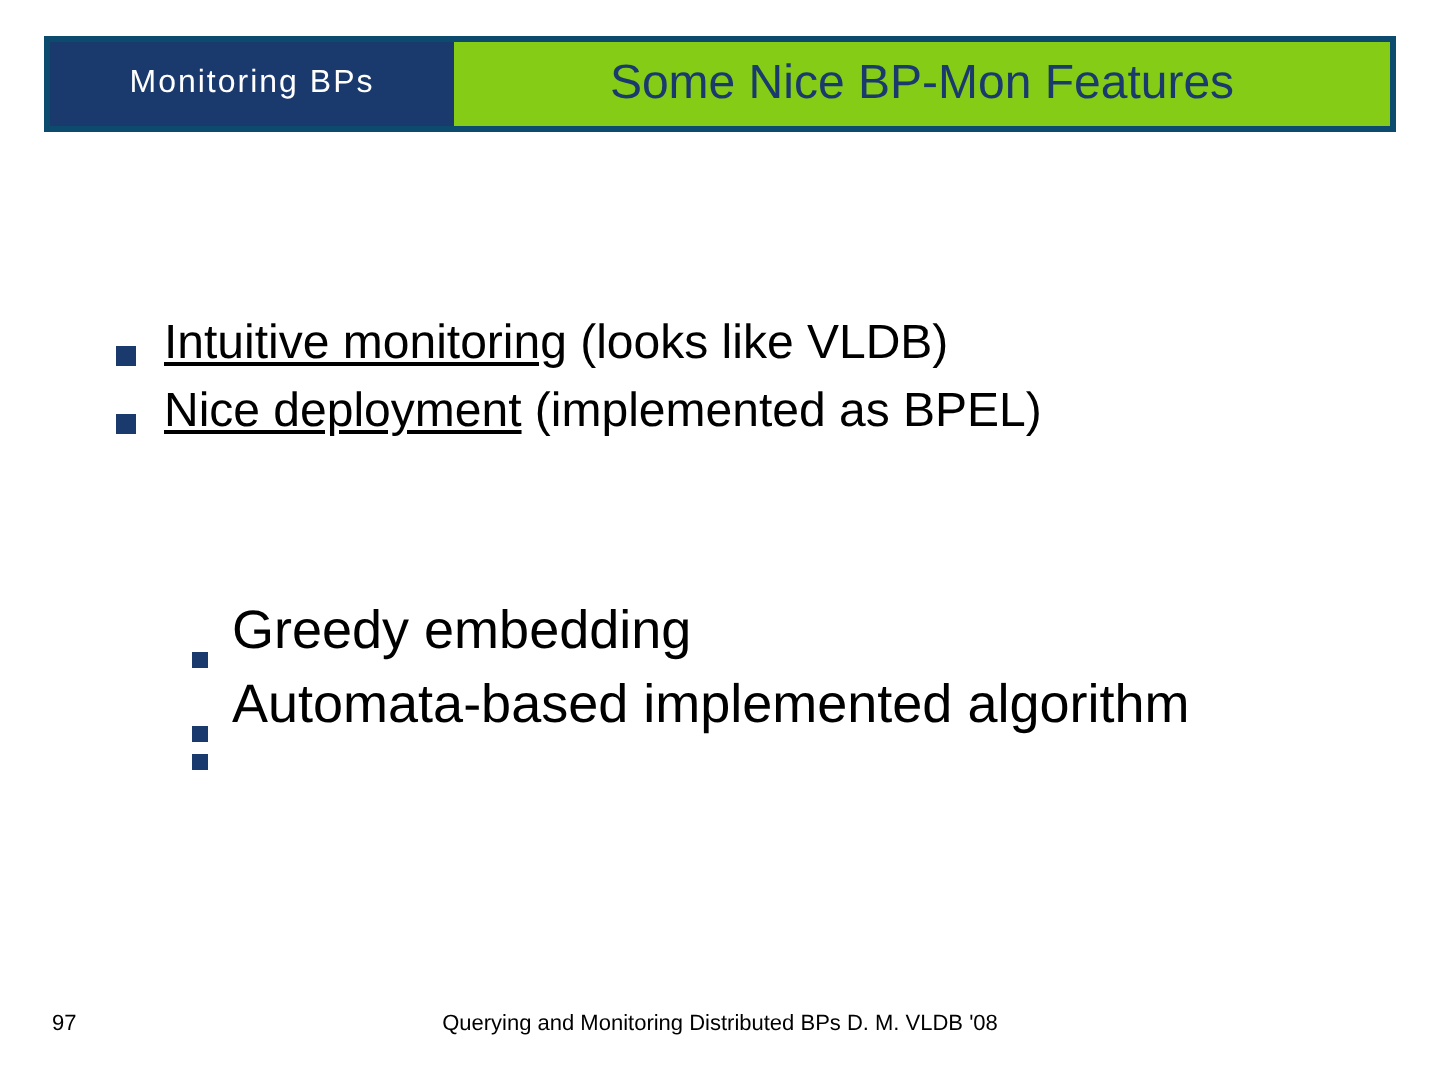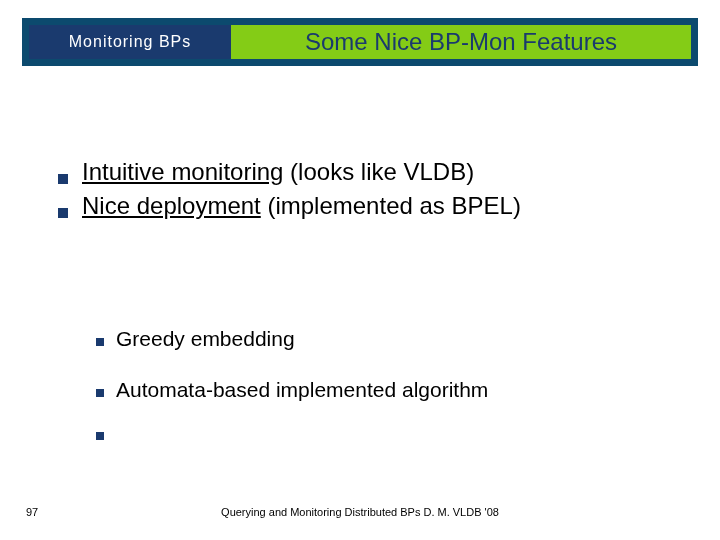--- a/index.html
+++ b/index.html
@@ -14,21 +14,21 @@
       font-family: Arial, Helvetica, sans-serif;
       position: relative;
       overflow: hidden;
     }
     .header-bar {
       position: absolute;
       top: 18px;
       left: 22px;
       right: 22px;
       height: 48px;
-      border: 7px solid #0c4a6e;
+      border: 3px solid #0c4a6e;
       display: flex;
       align-items: stretch;
     }
     .header-left {
       background: #1a3a6e;
       color: #ffffff;
       width: 202px;
       display: flex;
       align-items: center;
       justify-content: center;
@@ -68,25 +68,24 @@
       flex-shrink: 0;
     }
     .sub-list {
       position: absolute;
       top: 300px;
       left: 96px;
       right: 40px;
     }
     .sub-item {
       display: flex;
-      align-items: center;
+      align-items: flex-end;
       margin-bottom: 6px;
-      font-size: 21px;
+      font-size: 27px;
       color: #000000;
-      margin-top: 27px;
     }
     .sub-bullet {
       width: 8px;
       height: 8px;
       background: #1a3a6e;
       margin-right: 12px;
       position: relative;
       top: 3px;
       flex-shrink: 0;
     }

